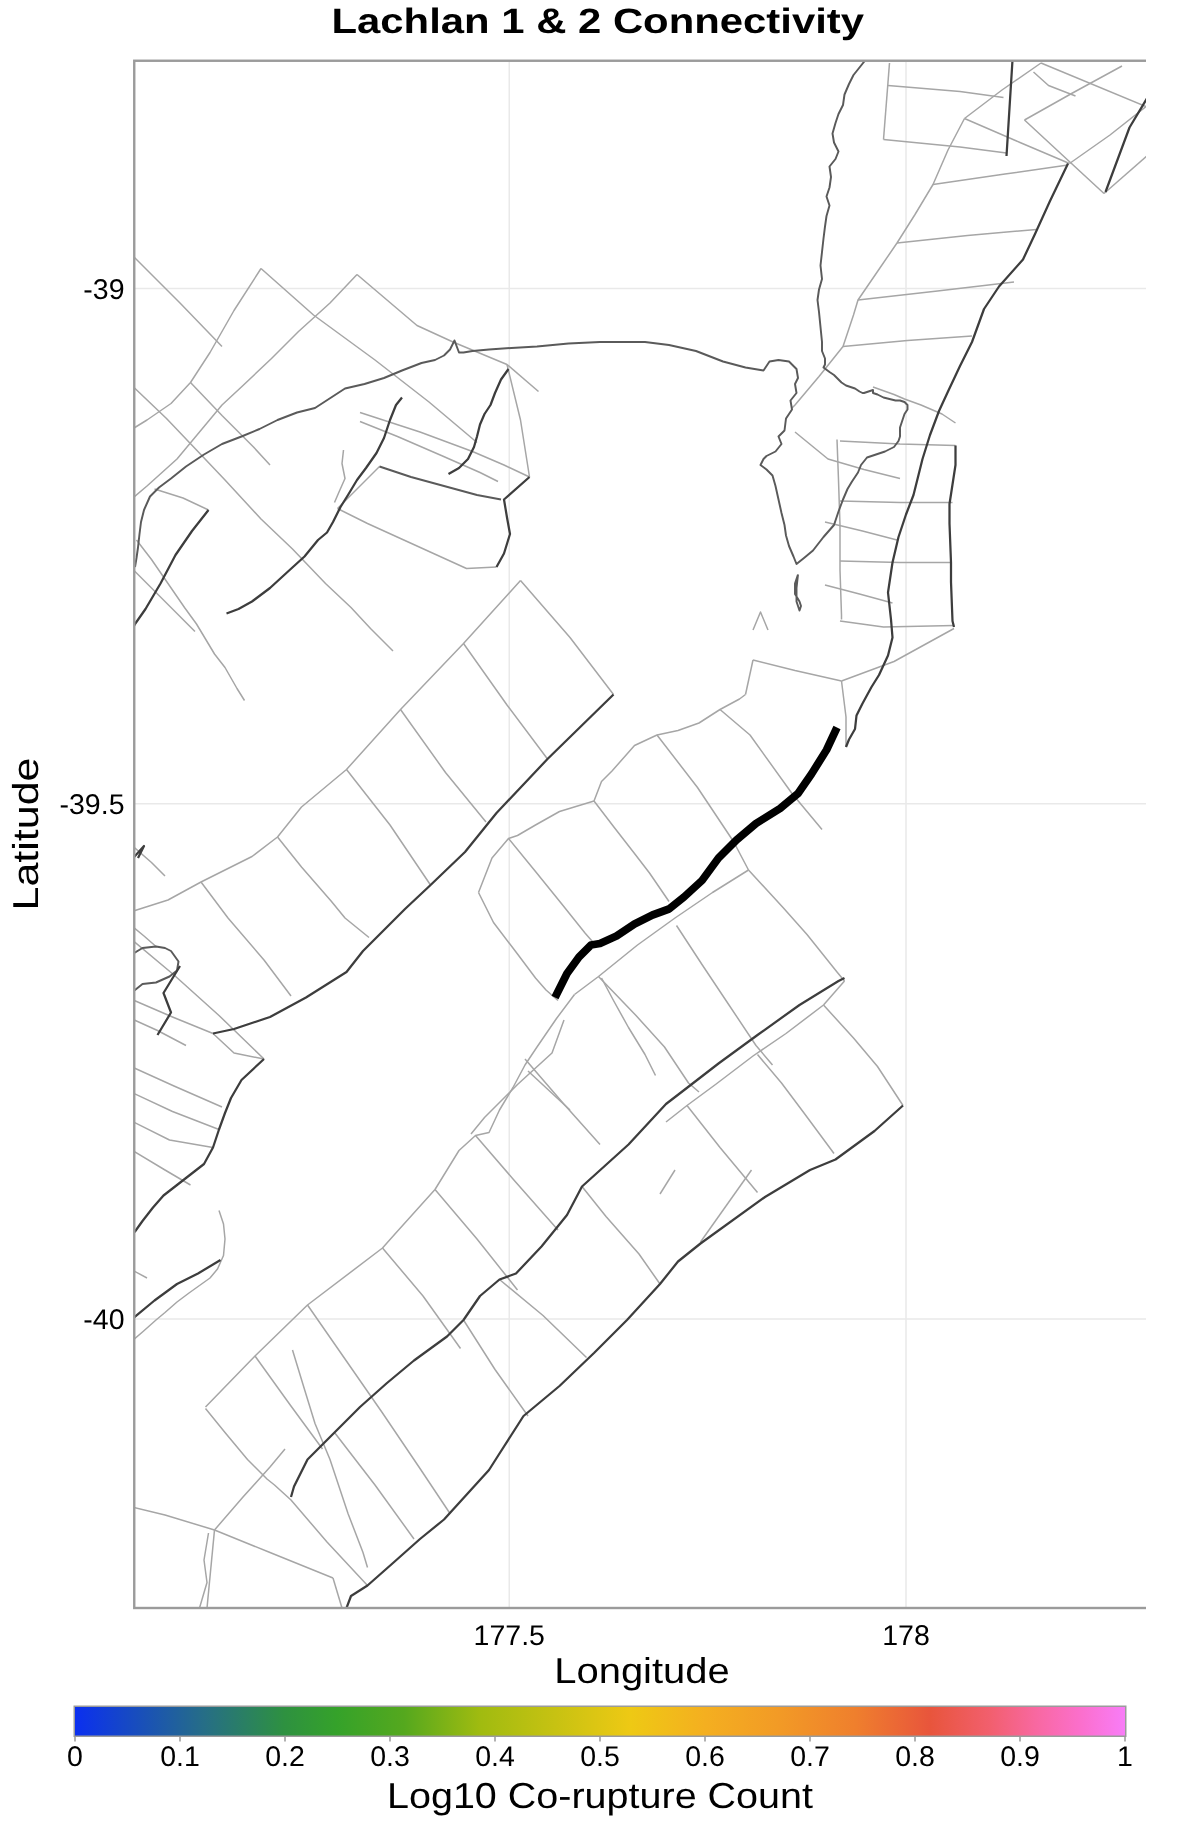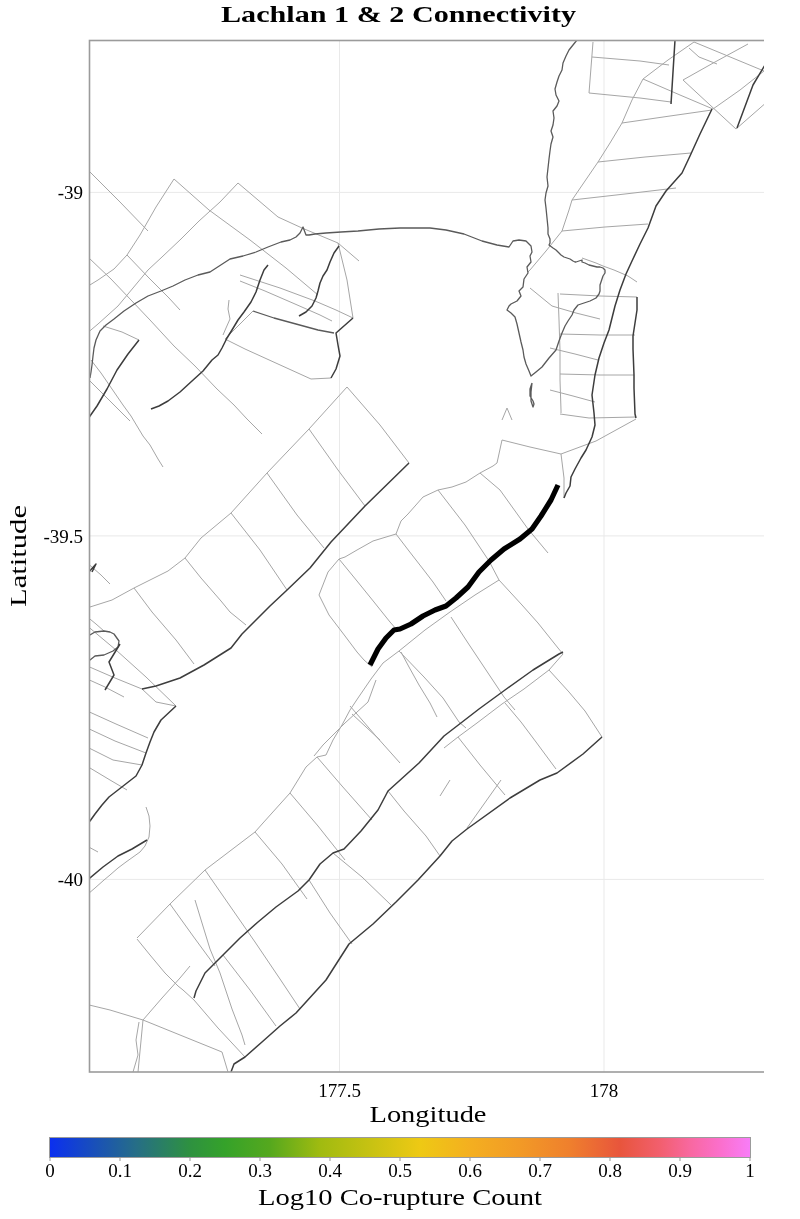--- a/index.html
+++ b/index.html
@@ -1,17 +1,17 @@
 <!DOCTYPE html>
 <html><head>
 <meta charset="utf-8">
 <style>
   html,body{margin:0;padding:0;background:#ffffff;}
   #page{position:relative;width:764px;height:1219px;background:#ffffff;overflow:hidden;
-        font-family:Liberation Serif, serif;}
+        font-family:Liberation Sans, sans-serif;}
   svg{position:absolute;left:0;top:0;}
 </style>
 </head>
 <body>
 <div id="page">
 <svg width="800" height="1219" viewBox="0 0 800 1219">
   <defs>
     <linearGradient id="cbar" x1="0" y1="0" x2="1" y2="0">
       <stop offset="0" stop-color="#0b2ff0"></stop>
       <stop offset="0.124" stop-color="#266e86"></stop>

